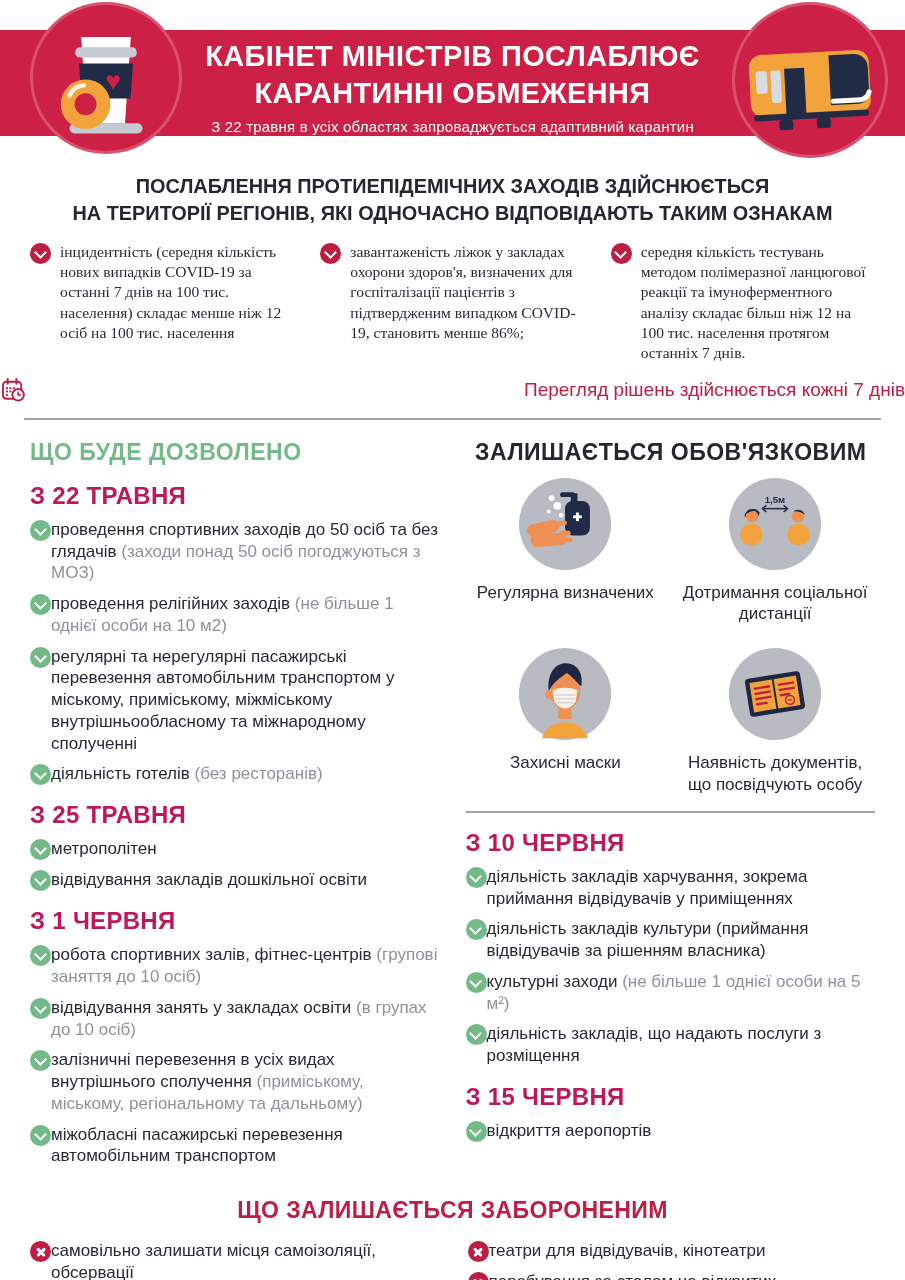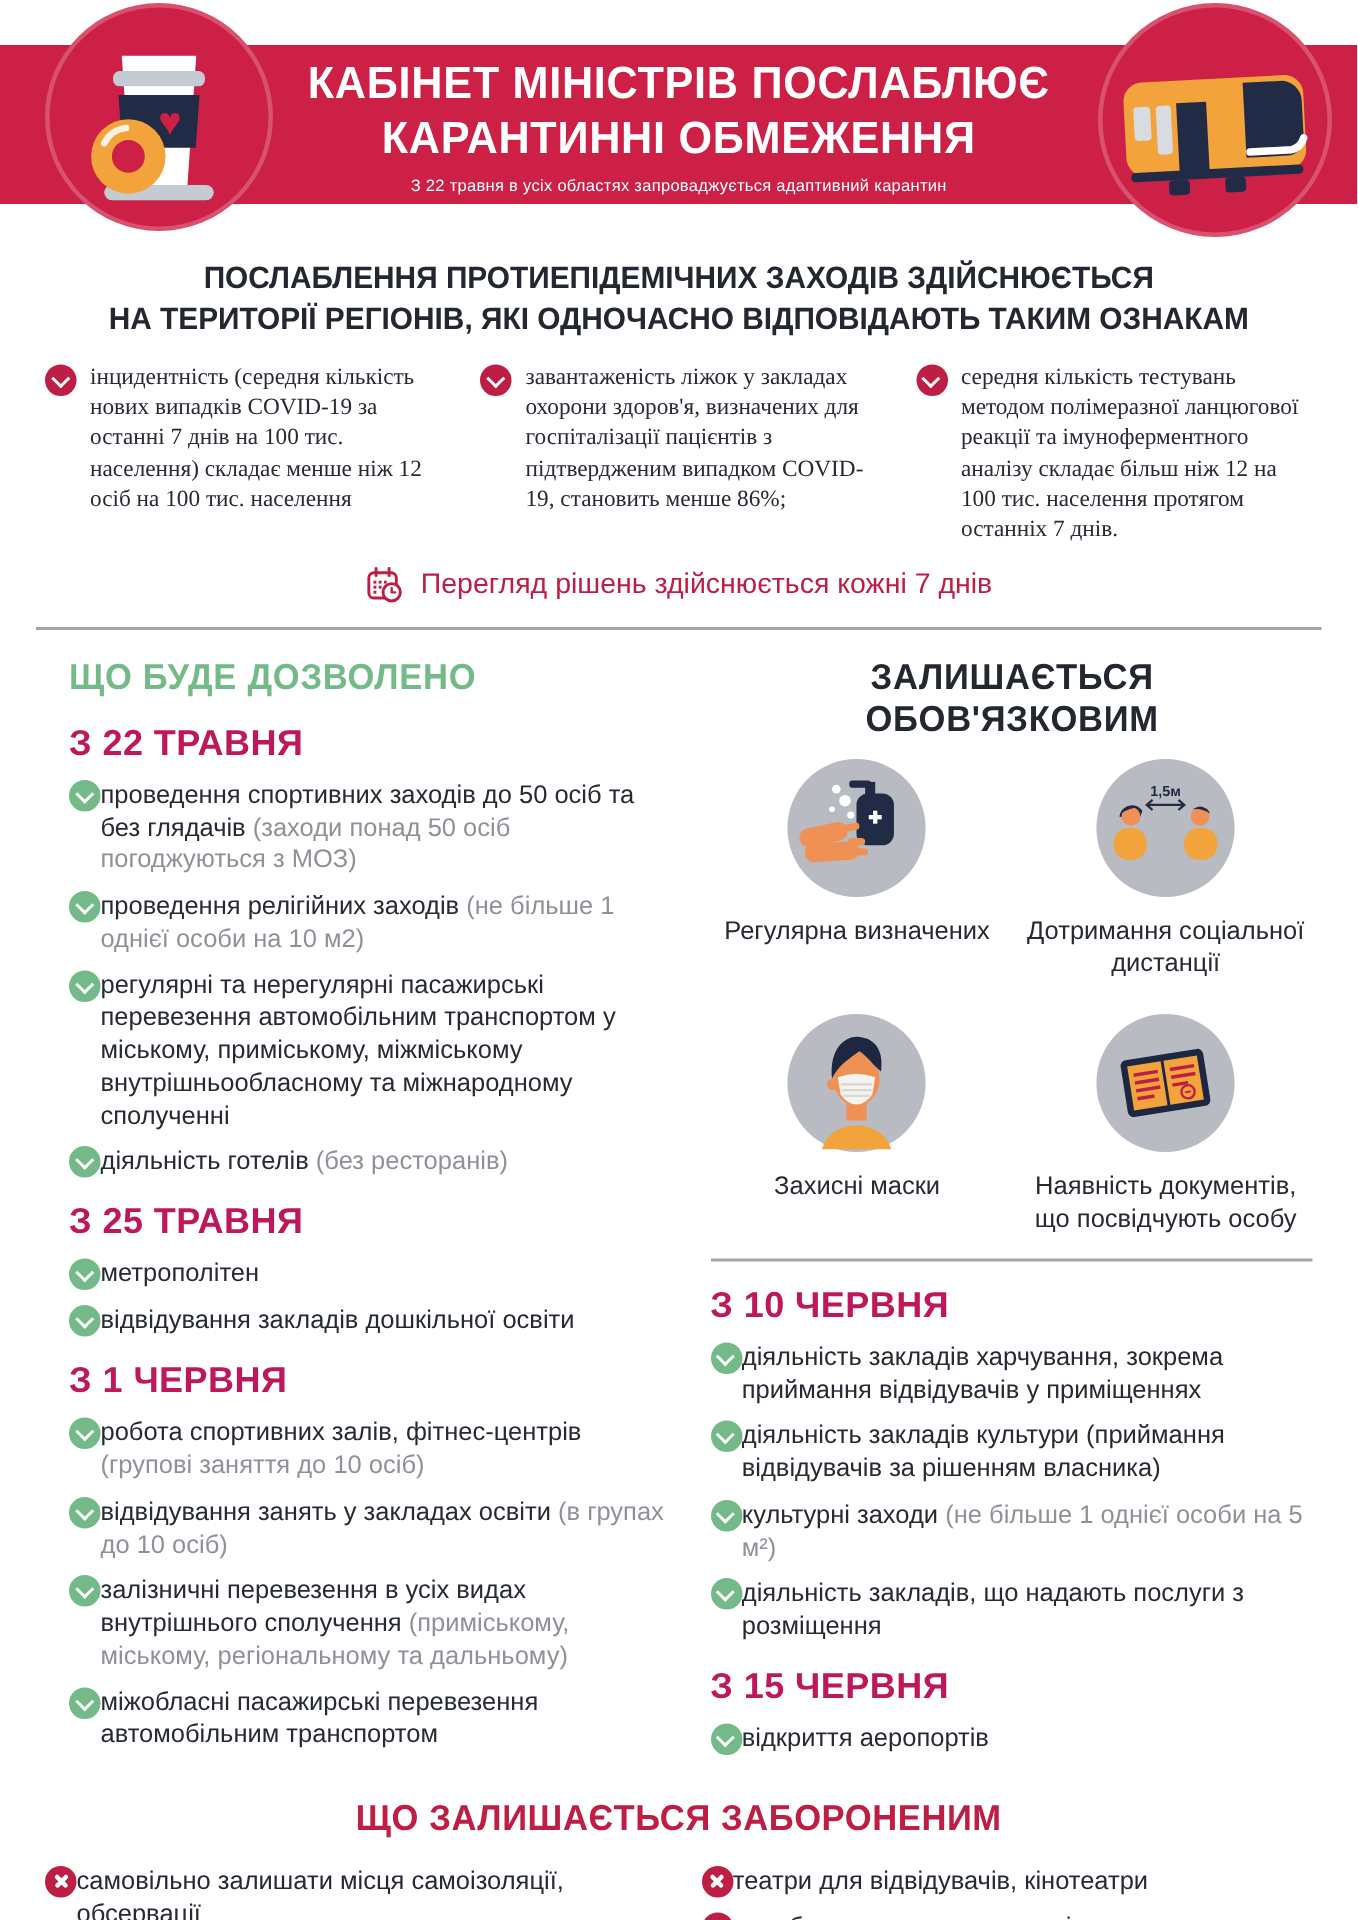--- a/index.html
+++ b/index.html
@@ -10,50 +10,50 @@
   
   .hero { position:relative; height:158px; }
   .hero-band { position:absolute; left:0; top:30px; width:100%; height:106px; background:#cd2046; }
   .hero-circle { position:absolute; border-radius:50%; background:#cd2046; border:3px solid rgba(255,255,255,.22); }
   .hero-circle.left  { left:30px;  top:2px; width:152px; height:152px; }
   .hero-circle.right { left:732px; top:2px; width:156px; height:156px; }
   .hero-circle svg { width:100%; height:100%; display:block; }
   .hero-text { position:absolute; left:190px; right:190px; top:38px; text-align:center; color:#fff; }
   .hero-title { font-size:30px; font-weight:bold; letter-spacing:.5px; line-height:1.22; transform:scaleX(.96); }
   .hero-title span { display:block; }
-  .hero-subtitle { margin-top:7px; font-size:11px; letter-spacing:.2px; }
+  .hero-subtitle { margin-top:7px; font-size:15px; letter-spacing:.2px; }
 
   
   .criteria-heading { margin:14px 20px 0; text-align:center; color:#23272f; font-size:20.5px; font-weight:bold; line-height:1.32; transform:scaleX(.97); }
   .criteria-heading span { display:block; }
   .criteria-row { display:flex; gap:26px; padding:16px 30px 0;font-family:Liberation Serif, serif; }
   .crit-item { flex:1 1 0; display:flex; gap:9px; }
   .crit-item p { font-size:15.5px; line-height:1.3; }
 
   
   .chk { flex:0 0 auto; width:21px; height:21px; border-radius:50%; position:relative; margin-top:1px; }
   .chk::after { content:""; position:absolute; left:5.5px; top:5px; width:7px; height:7px;
                 border-right:2.6px solid #fff; border-bottom:2.6px solid #fff; transform:rotate(45deg); }
   .chk.red { background:#be1e43; }
   .chk.green { background:#74ba88; }
   .xmark { flex:0 0 auto; width:21px; height:21px; border-radius:50%; background:#be1e43; position:relative; margin-top:1px; }
   .xmark::before,.xmark::after { content:""; position:absolute; left:50%; top:50%; width:11px; height:2.6px; background:#fff; border-radius:2px; }
   .xmark::before { transform:translate(-50%,-50%) rotate(45deg); }
   .xmark::after  { transform:translate(-50%,-50%) rotate(-45deg); }
 
-  .review-note { display:flex; align-items:center; justify-content:center; gap:10px; margin-top:14px; }
+  .review-note { display:flex; align-items:center; justify-content:space-between; gap:10px; margin-top:14px; }
   .review-note svg { width:27px; height:27px; }
   .review-note span { color:#be1e43; font-size:19px; }
 
   .divider { border:none; border-top:2px solid #a2a5aa; }
   .divider.full { margin:14px 24px 0; }
   .divider.col { margin:16px 0 4px; }
 
   
-  .columns { display:flex; gap:26px; padding:12px 30px 0;margin-left:16px; }
+  .columns { display:flex; gap:26px; padding:12px 30px 0; }
   .col-left  { flex:1 1 50%; }
   .col-right { flex:1 1 50%; }
 
   h2.allowed { color:#74ba88; font-size:24px; font-weight:bold; letter-spacing:.5px; transform:scaleX(.96); transform-origin:left; margin:6px 0 4px; }
   h2.mandatory { color:#23272f; font-size:24px; font-weight:bold; letter-spacing:.5px; transform:scaleX(.96); margin:6px 0 10px; text-align:center; }
   h3.date { color:#be185d; font-size:24px; font-weight:bold; letter-spacing:.3px; margin:16px 0 9px; }
 
   ul.list { list-style:none; }
   ul.list li { display:flex; margin-bottom:9px; }
   ul.list p { font-size:17px; line-height:1.28; }

